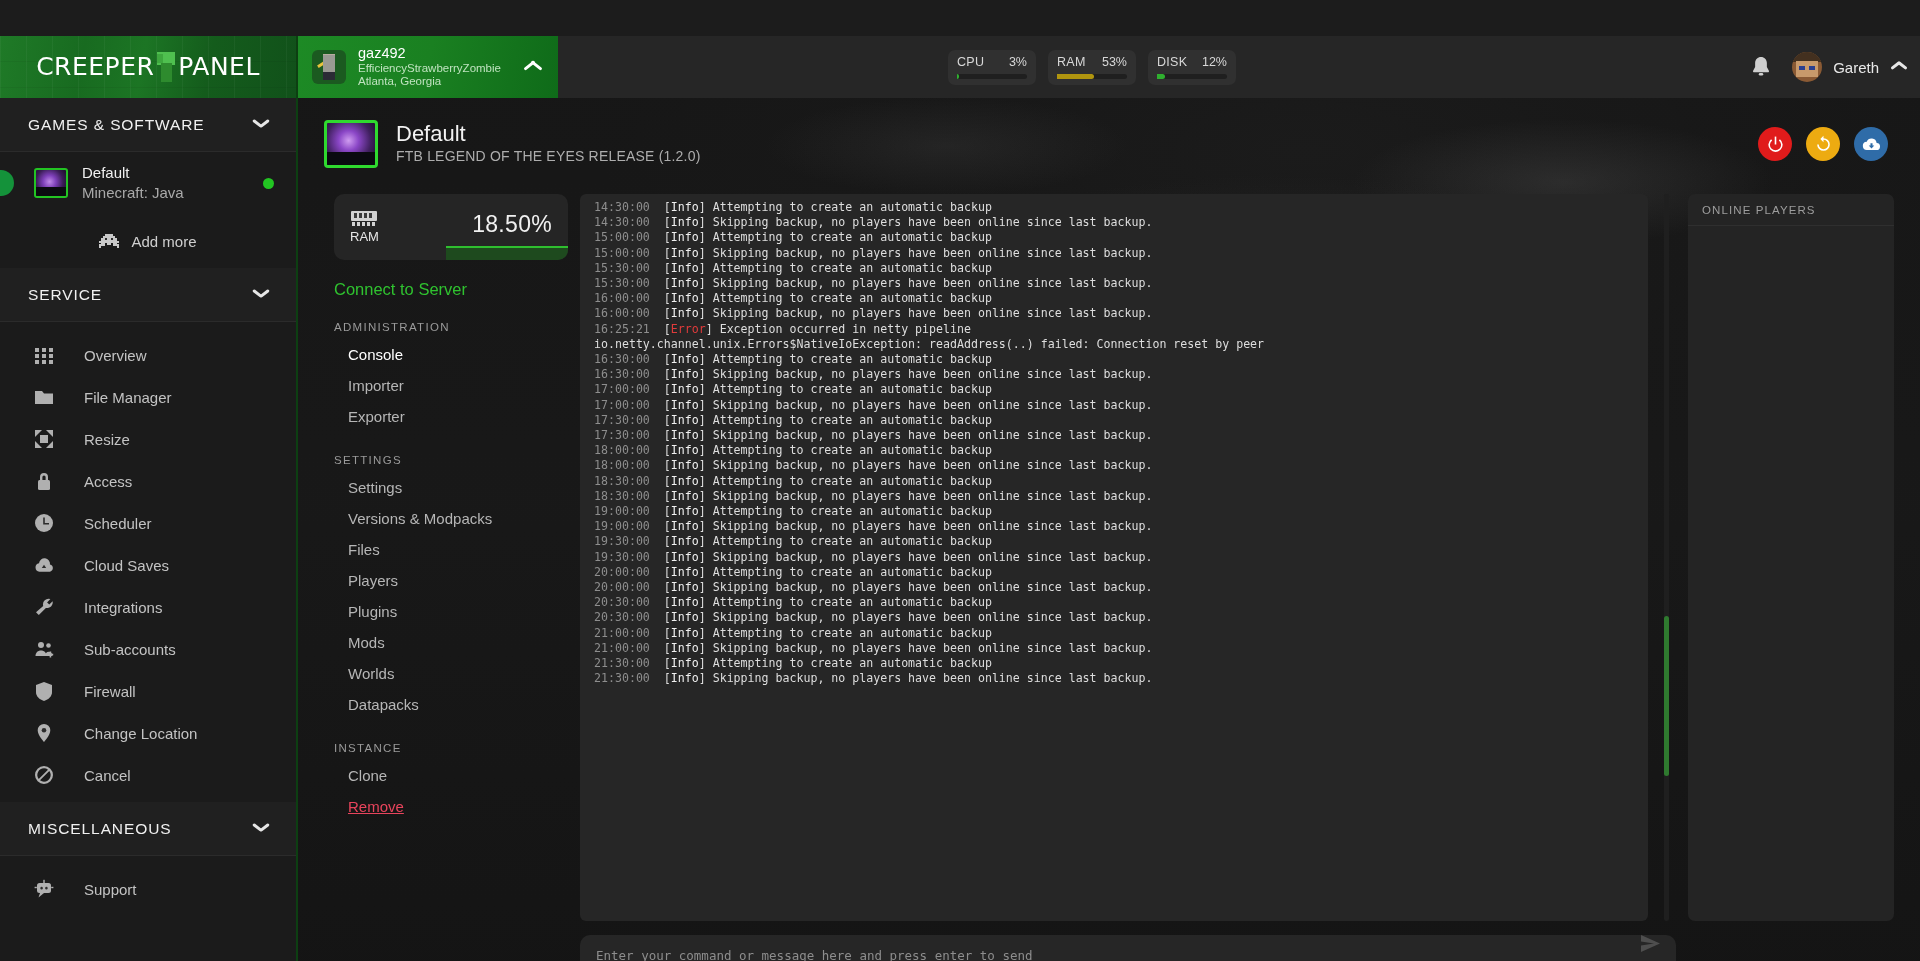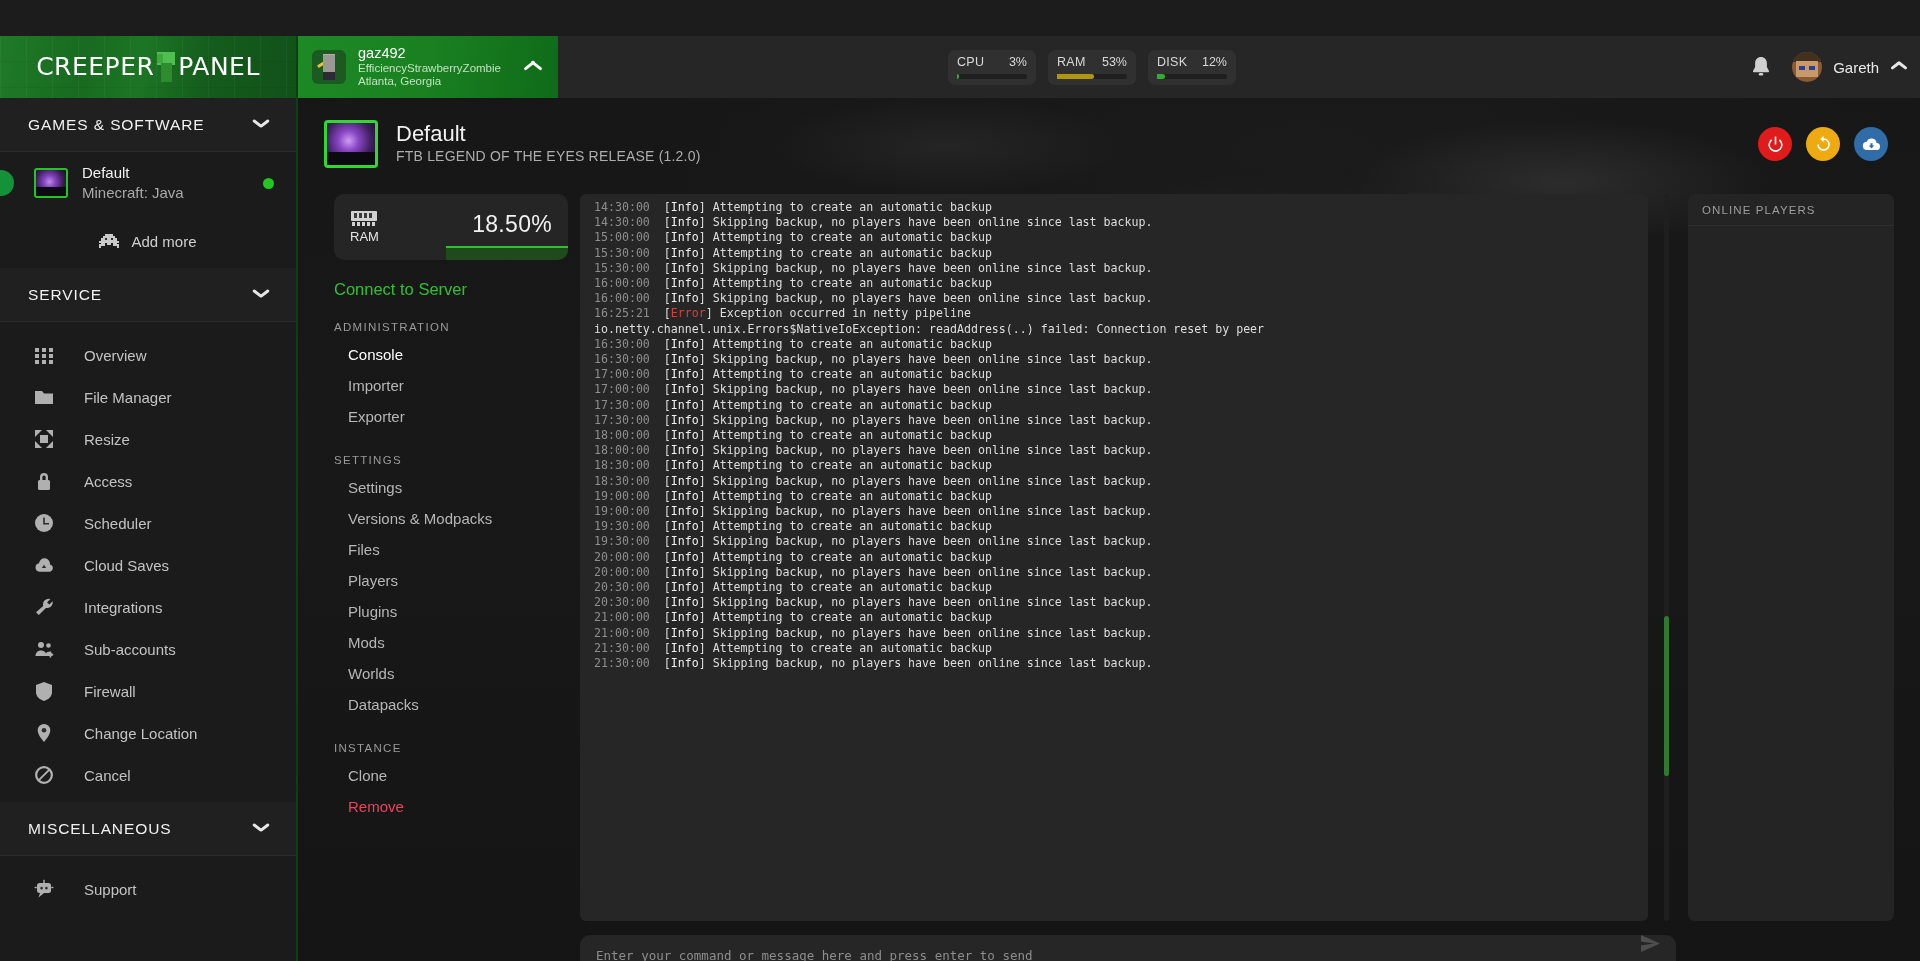--- a/index.html
+++ b/index.html
@@ -210,21 +210,21 @@
   .ram-bar .tip { position:absolute; left:0; right:0; top:0; height:2px; background:#2fbf2f; }
 
   .connect { margin: 20px 0 0 0; color:#2fc22f; font-size: 16.5px; cursor:pointer; }
   .sec-label { margin-top: 22px; font-size: 11.5px; letter-spacing: 1.3px; color:#9a9a9a; }
   .sub-list { margin-top: 6px; }
   .sub-item {
     height: 31px; display:flex; align-items:center; padding-left: 14px;
     font-size: 15px; color:#b6b6b6; cursor:pointer;
   }
   .sub-item.active { color:#ffffff; }
-  .sub-item.danger { color:#e8445c; }
+  .sub-item.danger { color:#e8445c;text-decoration:underline; }
 
   .console-wrap { flex: 1 1 auto; display:flex; flex-direction:column; min-width:0; margin-left: 12px; }
   .console-row { display:flex; gap: 12px; flex: 1 1 auto; min-height:0; }
   .console {
     flex: 1 1 auto; background:#262626; border-radius: 6px 6px 6px 6px;
     padding: 6px 10px 6px 14px; overflow:hidden; position:relative;
     font-family: "DejaVu Sans Mono", monospace; font-size: 11.6px; line-height: 15.2px;
     color:#dedede; min-width:0;
   }
   .log-line { white-space: pre; }
@@ -594,20 +594,21 @@
               <div class="sub-item danger">Remove</div>
             </div>
         </div>
 
         <div class="console-wrap">
           <div class="console-row">
             <div class="console" id="console-log">
                 <div class="log-line"><span class="ts">14:30:00</span>  <span>[<span class="lv-info">Info</span>] Attempting to create an automatic backup</span></div>
                 <div class="log-line"><span class="ts">14:30:00</span>  <span>[<span class="lv-info">Info</span>] Skipping backup, no players have been online since last backup.</span></div>
                 <div class="log-line"><span class="ts">15:00:00</span>  <span>[<span class="lv-info">Info</span>] Attempting to create an automatic backup</span></div>
+                <div class="log-line"><span class="ts">15:00:00</span>  <span>[<span class="lv-info">Info</span>] Skipping backup, no players have been online since last backup.</span></div>
                 <div class="log-line"><span class="ts">15:30:00</span>  <span>[<span class="lv-info">Info</span>] Attempting to create an automatic backup</span></div>
                 <div class="log-line"><span class="ts">15:30:00</span>  <span>[<span class="lv-info">Info</span>] Skipping backup, no players have been online since last backup.</span></div>
                 <div class="log-line"><span class="ts">16:00:00</span>  <span>[<span class="lv-info">Info</span>] Attempting to create an automatic backup</span></div>
                 <div class="log-line"><span class="ts">16:00:00</span>  <span>[<span class="lv-info">Info</span>] Skipping backup, no players have been online since last backup.</span></div>
                 <div class="log-line"><span class="ts">16:25:21</span>  <span>[<span class="lv-err">Error</span>] Exception occurred in netty pipeline</span></div>
                 <div class="log-line"><span>io.netty.channel.unix.Errors$NativeIoException: readAddress(..) failed: Connection reset by peer</span></div>
                 <div class="log-line"><span class="ts">16:30:00</span>  <span>[<span class="lv-info">Info</span>] Attempting to create an automatic backup</span></div>
                 <div class="log-line"><span class="ts">16:30:00</span>  <span>[<span class="lv-info">Info</span>] Skipping backup, no players have been online since last backup.</span></div>
                 <div class="log-line"><span class="ts">17:00:00</span>  <span>[<span class="lv-info">Info</span>] Attempting to create an automatic backup</span></div>
                 <div class="log-line"><span class="ts">17:00:00</span>  <span>[<span class="lv-info">Info</span>] Skipping backup, no players have been online since last backup.</span></div>

